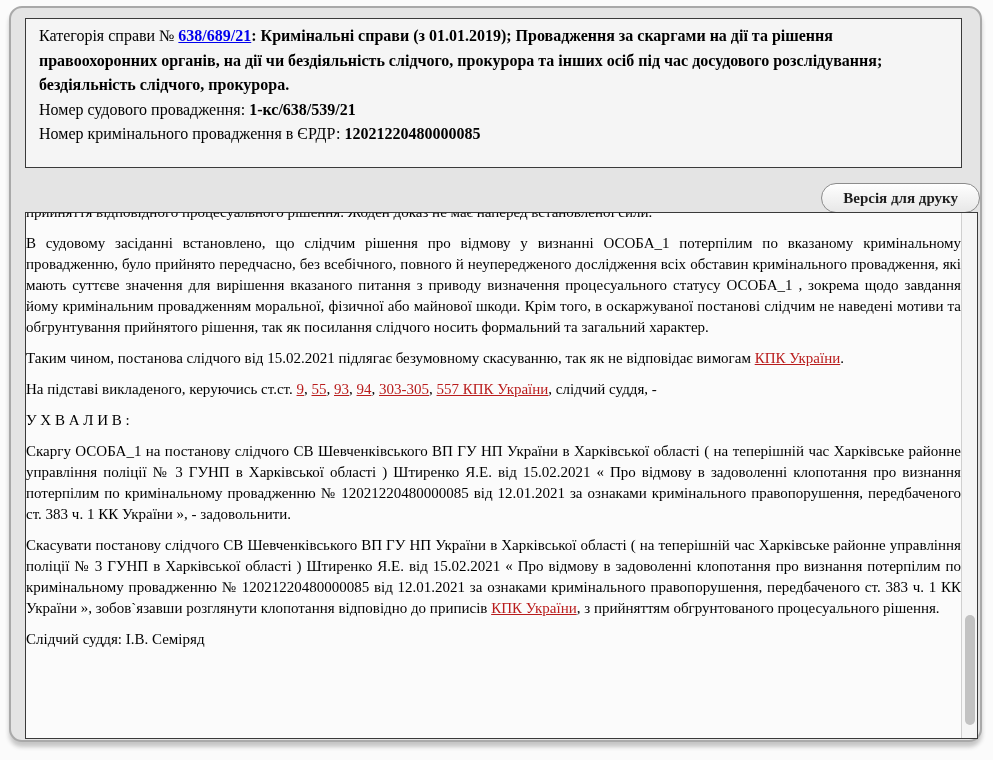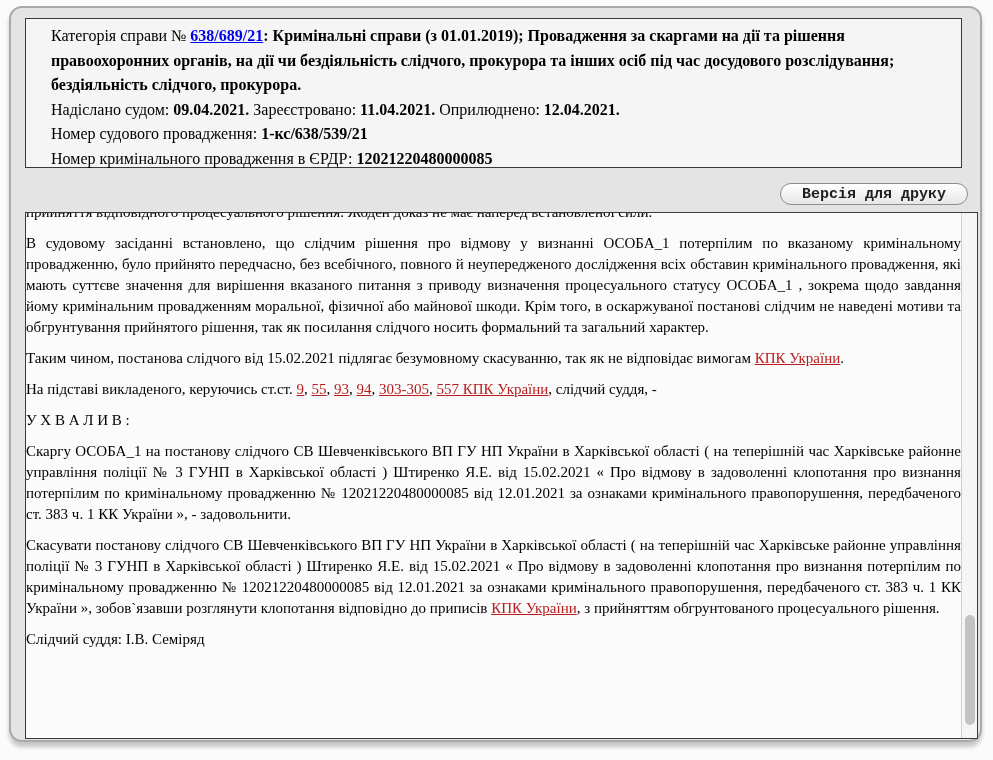--- a/index.html
+++ b/index.html
@@ -1,26 +1,26 @@
 <!DOCTYPE html>
 <html><head>
 <meta charset="utf-8">
 <style>
   html,body{margin:0;padding:0;background:#fbfbfb;width:993px;height:760px;overflow:hidden;
     font-family:"Liberation Serif", serif;color:#000;}
   .outer{position:absolute;left:9px;top:6px;width:969px;height:732px;background:#e4e4e4;
     border:2px solid #a9a9a9;border-radius:13px;box-shadow:0 5px 4px #c6c6c6;}
   .case-info{position:absolute;left:14px;top:10px;width:937px;height:150px;box-sizing:border-box;
-    background:#f5f5f5;border:1px solid #3a3a3a;padding:5px 25px;font-size:16px;line-height:24.5px;}
+    background:#f5f5f5;border:1px solid #3a3a3a;padding:5px 13px;font-size:16px;line-height:24.5px;}
   .case-info b{font-weight:bold;}
   .case-info a{color:#0000ee;text-decoration:underline;font-weight:bold;cursor:pointer;}
   .case-cat{font-weight:bold;}
   .case-cat .lbl{font-weight:normal;}
-  .print-btn{position:absolute;right:12px;top:175px;height:22px;padding:0 21px;
-    font-family:Liberation Mono, monospace;font-size:15px;font-weight:bold;color:#1f1f1f;
+  .print-btn{position:absolute;right:0;top:175px;height:30px;padding:0 21px;
+    font-family:Liberation Serif, serif;font-size:15px;font-weight:bold;color:#1f1f1f;
     background:linear-gradient(#ffffff,#e7e7e7);border:1px solid #8c8c8c;border-radius:15px;
     cursor:pointer;}
   .doc-box{position:absolute;left:14px;top:204px;width:953px;height:527px;box-sizing:border-box;
     background:#fbfbfb;border:1px solid #3a3a3a;overflow:hidden;}
   .doc-content{position:absolute;left:0;top:0;right:16px;bottom:0;padding:0 0;overflow:hidden;
     font-size:15px;line-height:21px;text-align:justify;}
   .doc-content p{margin:10px 0;}
   .doc-content p.clipped{margin-top:-11px;}
   .doc-content a{color:#b91c1c;text-decoration:underline;cursor:pointer;}
   .vscroll{position:absolute;right:0;top:0;width:16px;bottom:0;background:#f5f5f5;
@@ -28,21 +28,20 @@
   .vthumb{position:absolute;left:3px;width:10px;top:76.5%;height:21%;background:#c2c2c2;
     border-radius:6px;}
 </style>
 </head>
 <body>
 
 <div class="outer">
 
   <div class="case-info">
     <div class="case-cat"><span class="lbl">Категорія справи № </span><a>638/689/21</a><span>: Кримінальні справи (з 01.01.2019); Провадження за скаргами на дії та рішення правоохоронних органів, на дії чи бездіяльність слідчого, прокурора та інших осіб під час досудового розслідування; бездіяльність слідчого, прокурора.</span></div>
-    <div><span>Надіслано судом: </span><b>09.04.2021.</b><span> Зареєстровано: </span><b>11.04.2021.</b><span> Оприлюднено: </span><b>12.04.2021.</b></div>
     <div><span>Номер судового провадження: </span><b>1-кс/638/539/21</b></div>
     <div><span>Номер кримінального провадження в ЄРДР: </span><b>12021220480000085</b></div>
   </div>
 
   <button class="print-btn">Версія для друку</button>
 
   <div class="doc-box">
     <div class="doc-content">
         <p class="clipped"><span>прийняття відповідного процесуального рішення. Жоден доказ не має наперед встановленої сили.</span></p>
         <p><span>В судовому засіданні встановлено, що слідчим рішення про відмову у визнанні ОСОБА_1 потерпілим по вказаному кримінальному провадженню, було прийнято передчасно, без всебічного, повного й неупередженого дослідження всіх обставин кримінального провадження, які мають суттєве значення для вирішення вказаного питання з приводу визначення процесуального статусу ОСОБА_1 , зокрема щодо завдання йому кримінальним провадженням моральної, фізичної або майнової шкоди. Крім того, в оскаржуваної постанові слідчим не наведені мотиви та обгрунтування прийнятого рішення, так як посилання слідчого носить формальний та загальний характер.</span></p>

